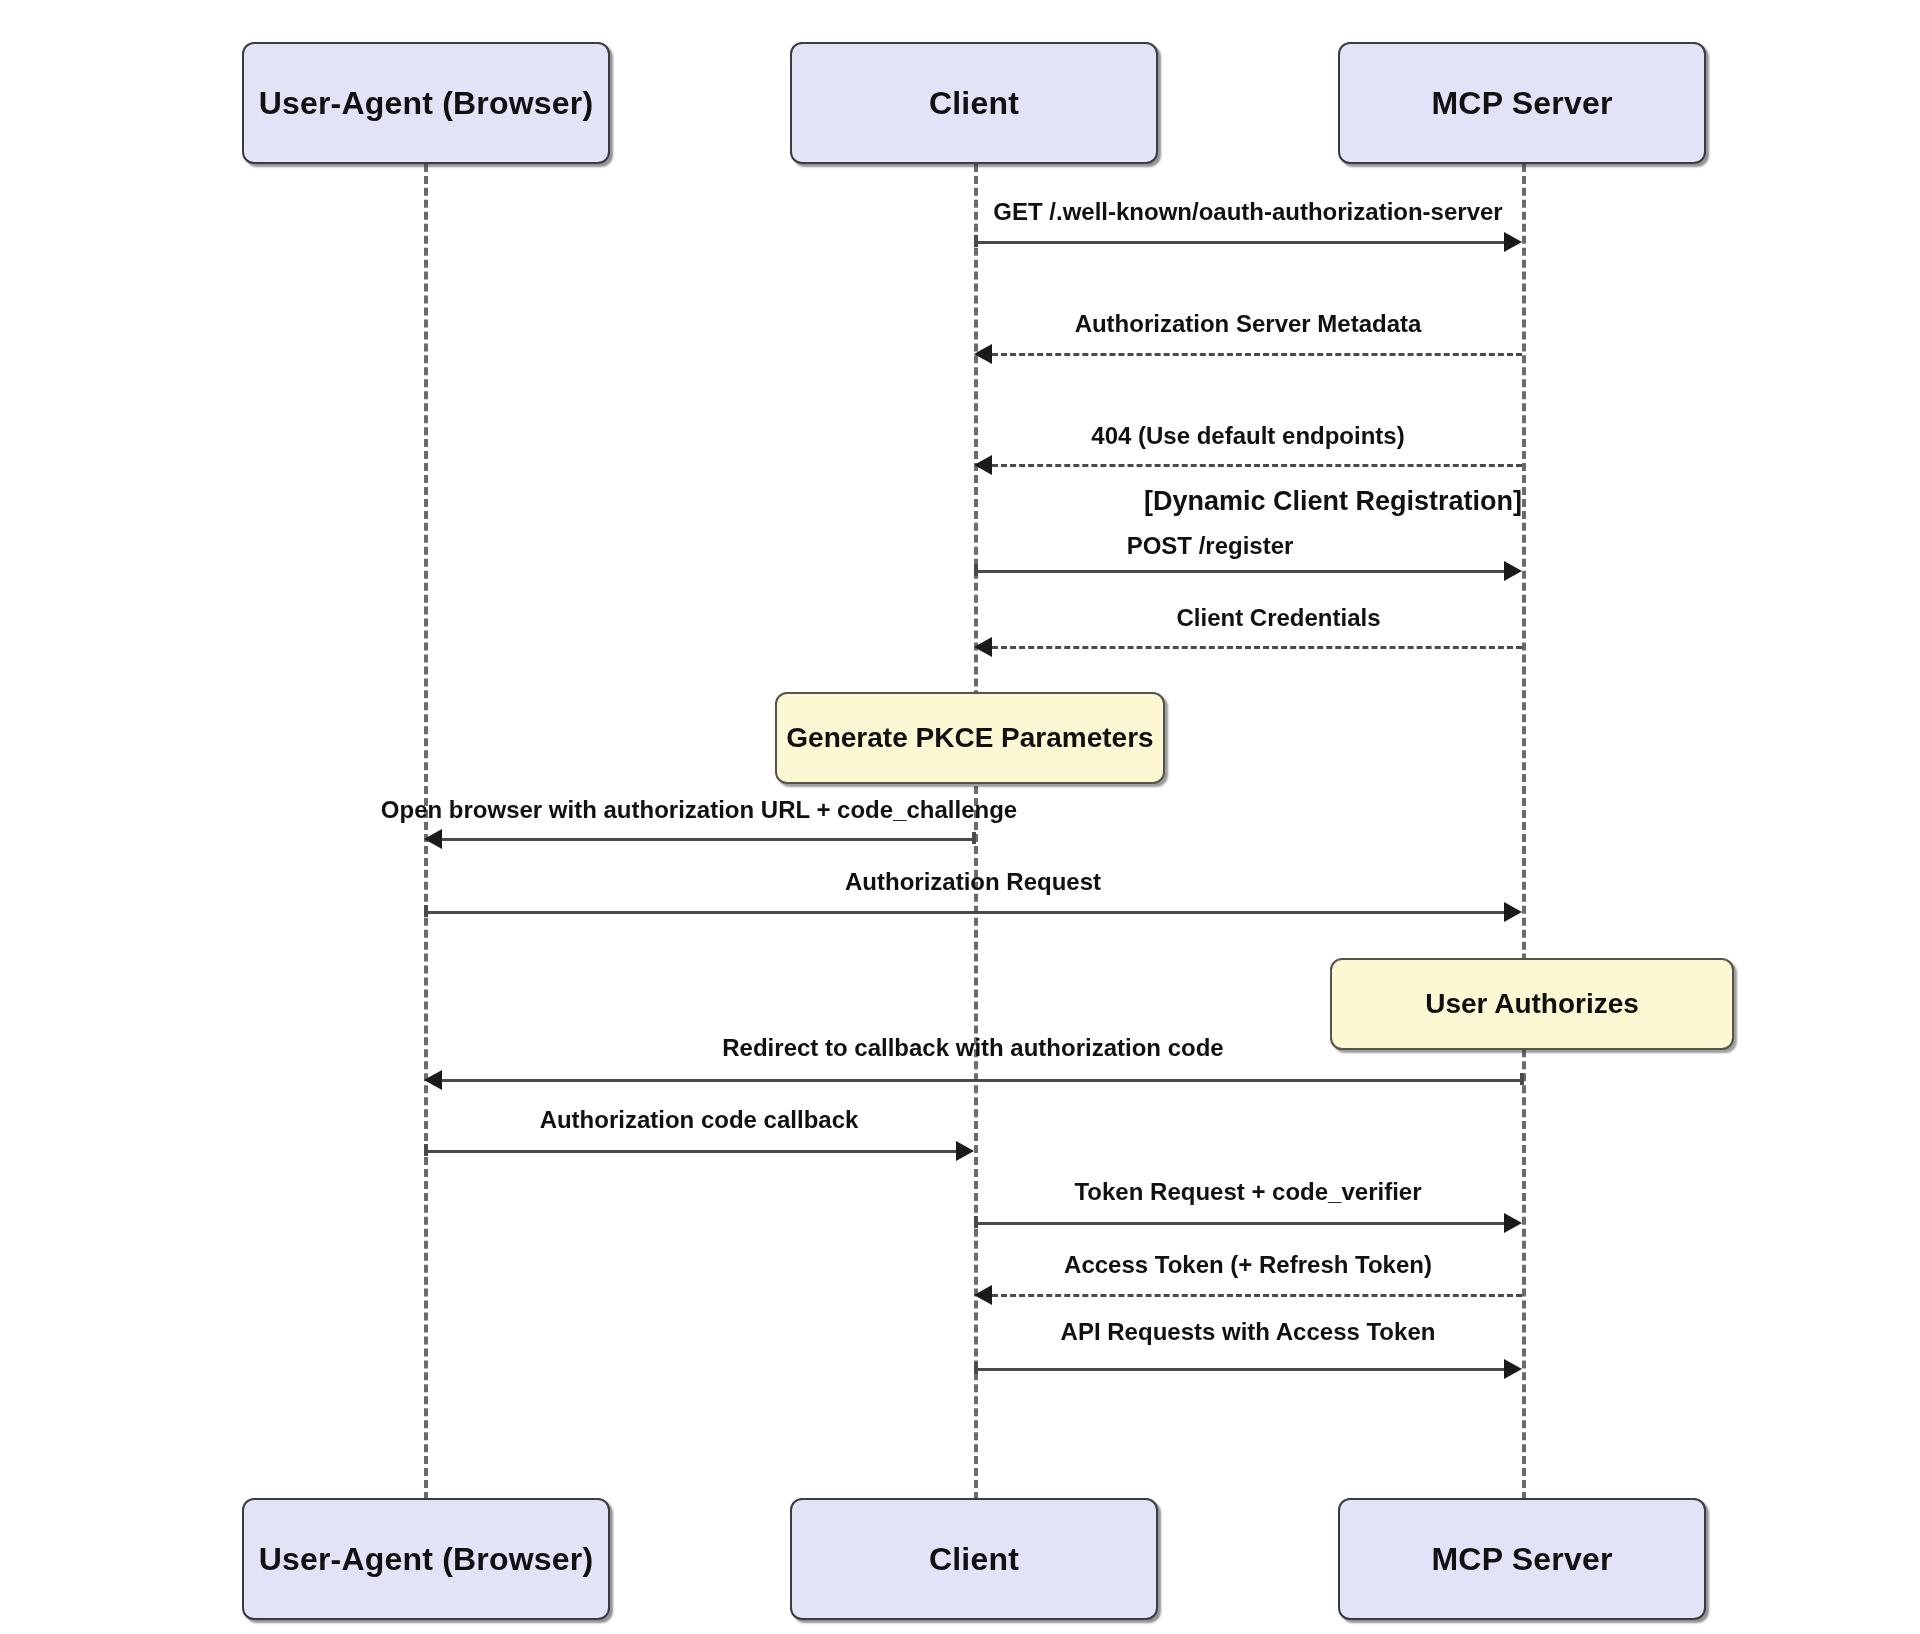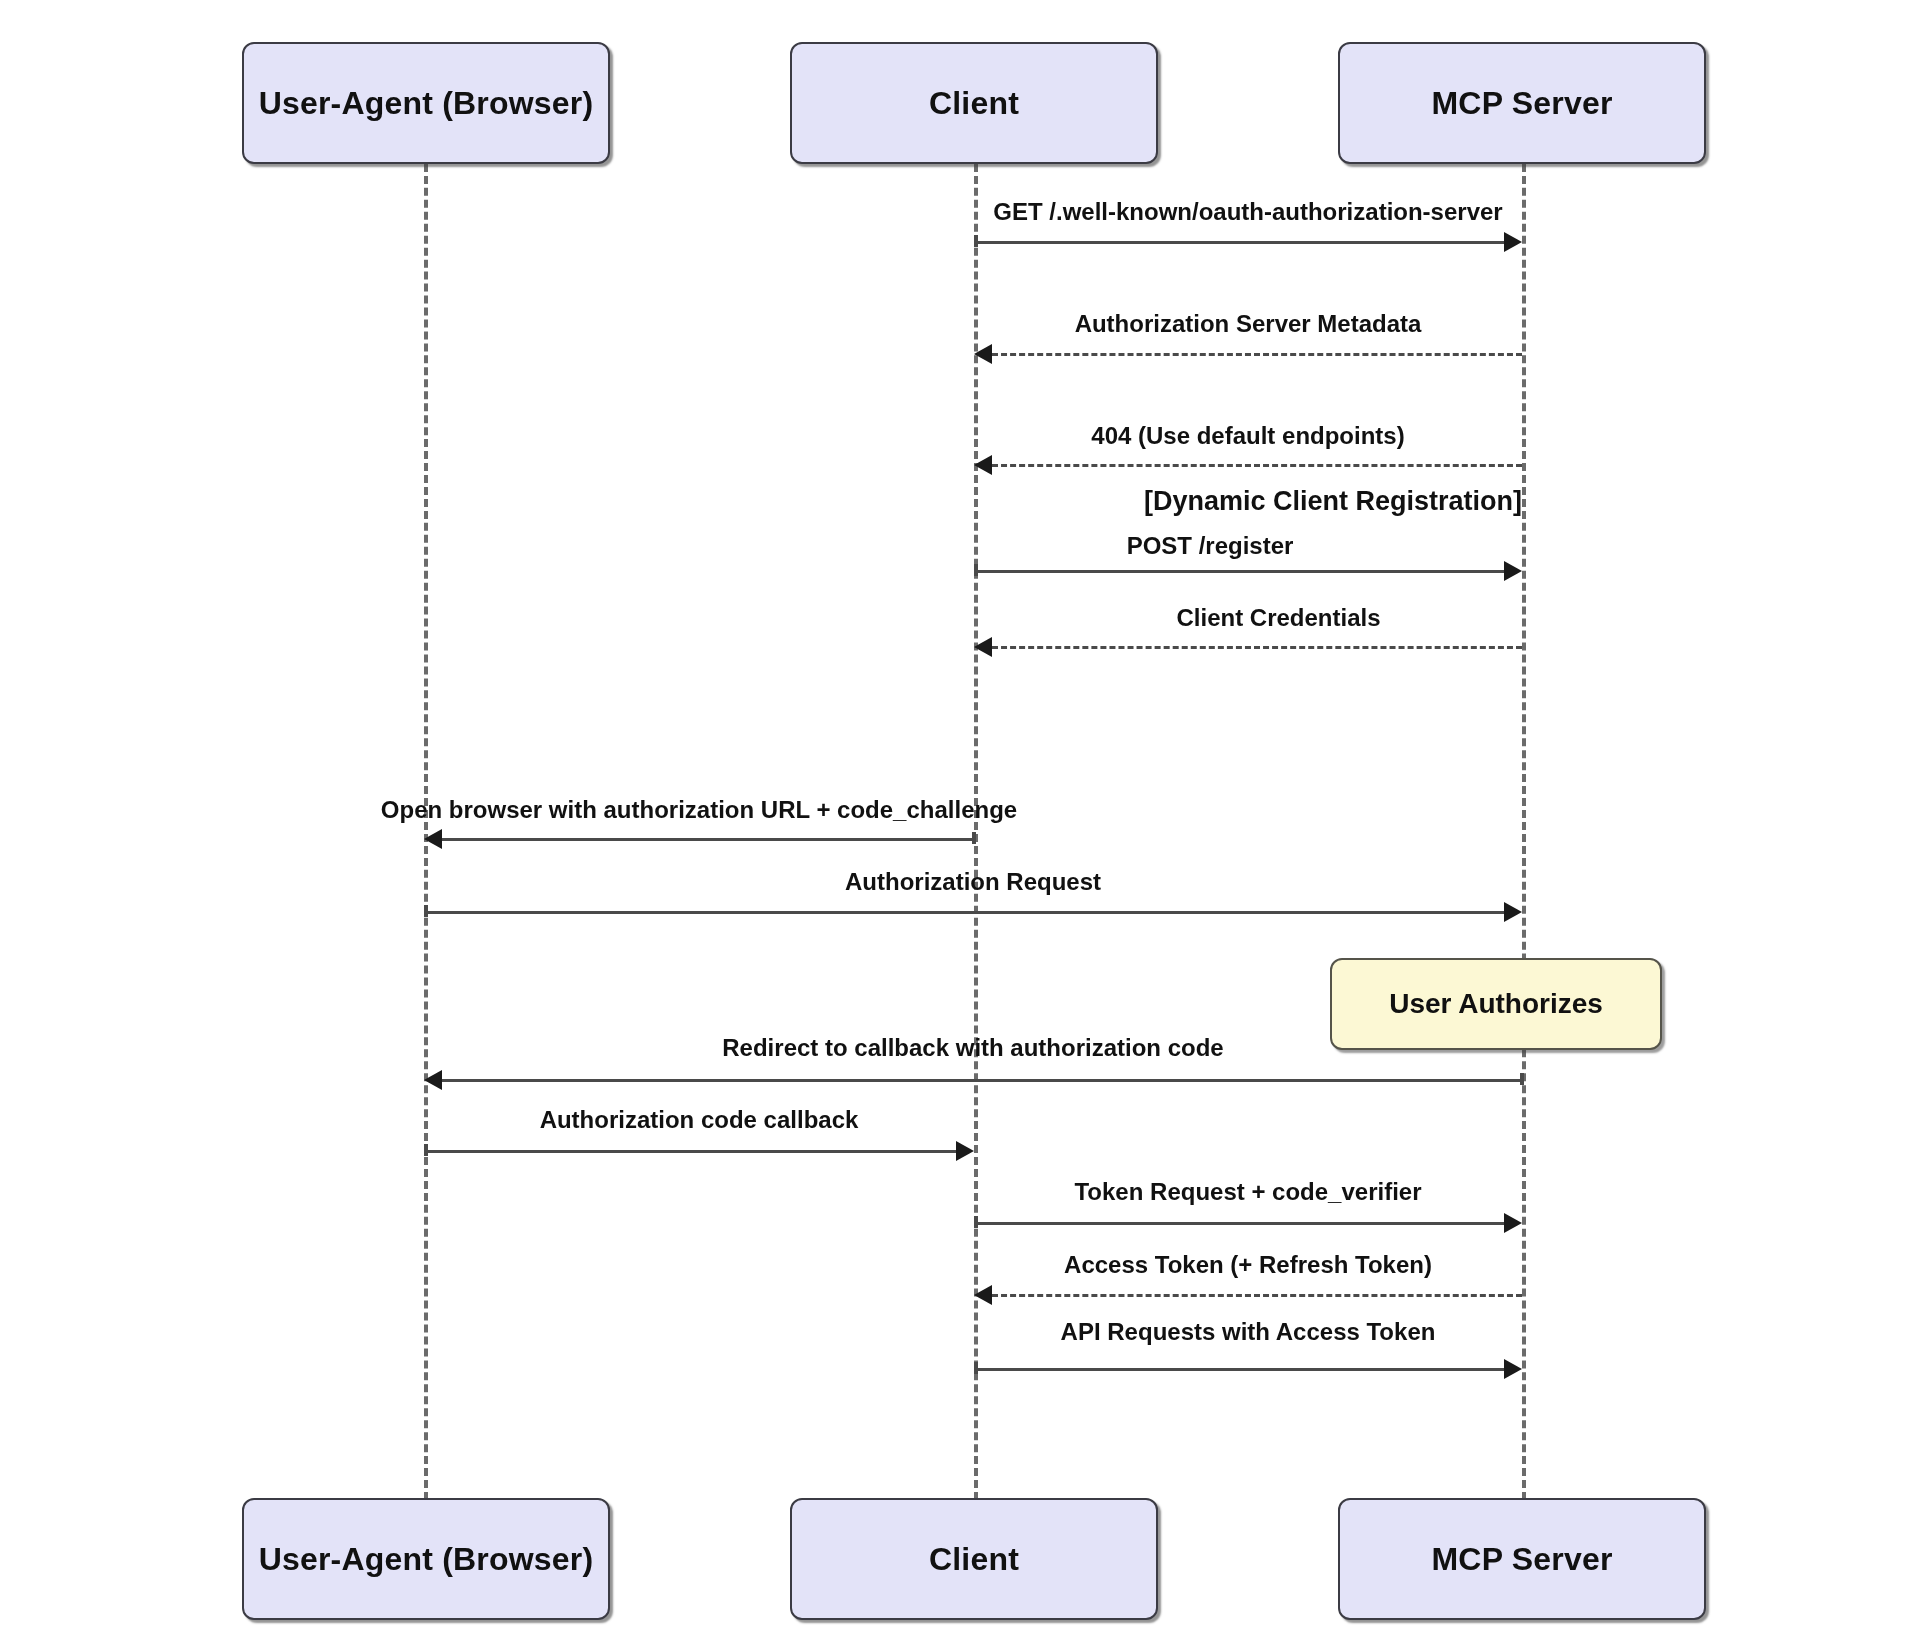--- a/index.html
+++ b/index.html
@@ -160,36 +160,39 @@
     <div class="msg-line" style="left:976px; top:570px; width:528px;"></div>
     <div class="arrow-head right" style="left:1504px; top:561px;"></div>
   </div>
 
   <div class="msg">
     <div class="msg-label" style="left:960px; top:606px; width:637px;">Client Credentials</div>
     <div class="msg-line dashed" style="left:992px; top:646px; width:530px;"></div>
     <div class="arrow-head left" style="left:974px; top:637px;"></div>
   </div>
 
+  <div class="note" style="left:775px; top:692px; width:390px; height:92px;">
+    <span>Generate PKCE Parameters</span>
+  </div>
 
   <div class="msg">
     <div class="msg-label" style="left:341px; top:798px; width:716px;">Open browser with authorization URL + code_challenge</div>
     <div class="tail-tick" style="left:972px; top:832px;"></div>
     <div class="msg-line" style="left:442px; top:838px; width:532px;"></div>
     <div class="arrow-head left" style="left:424px; top:829px;"></div>
   </div>
 
   <div class="msg">
     <div class="msg-label" style="left:424px; top:870px; width:1098px;">Authorization Request</div>
     <div class="tail-tick" style="left:424px; top:905px;"></div>
     <div class="msg-line" style="left:426px; top:911px; width:1078px;"></div>
     <div class="arrow-head right" style="left:1504px; top:902px;"></div>
   </div>
 
-  <div class="note" style="left:1330px; top:958px; width:332px; height:92px;">
+  <div class="note" style="left:1330px; top:958px; width:404px; height:92px;">
     <span>User Authorizes</span>
   </div>
 
   <div class="msg">
     <div class="msg-label" style="left:424px; top:1036px; width:1098px;">Redirect to callback with authorization code</div>
     <div class="tail-tick" style="left:1520px; top:1073px;"></div>
     <div class="msg-line" style="left:442px; top:1079px; width:1080px;"></div>
     <div class="arrow-head left" style="left:424px; top:1070px;"></div>
   </div>
 

